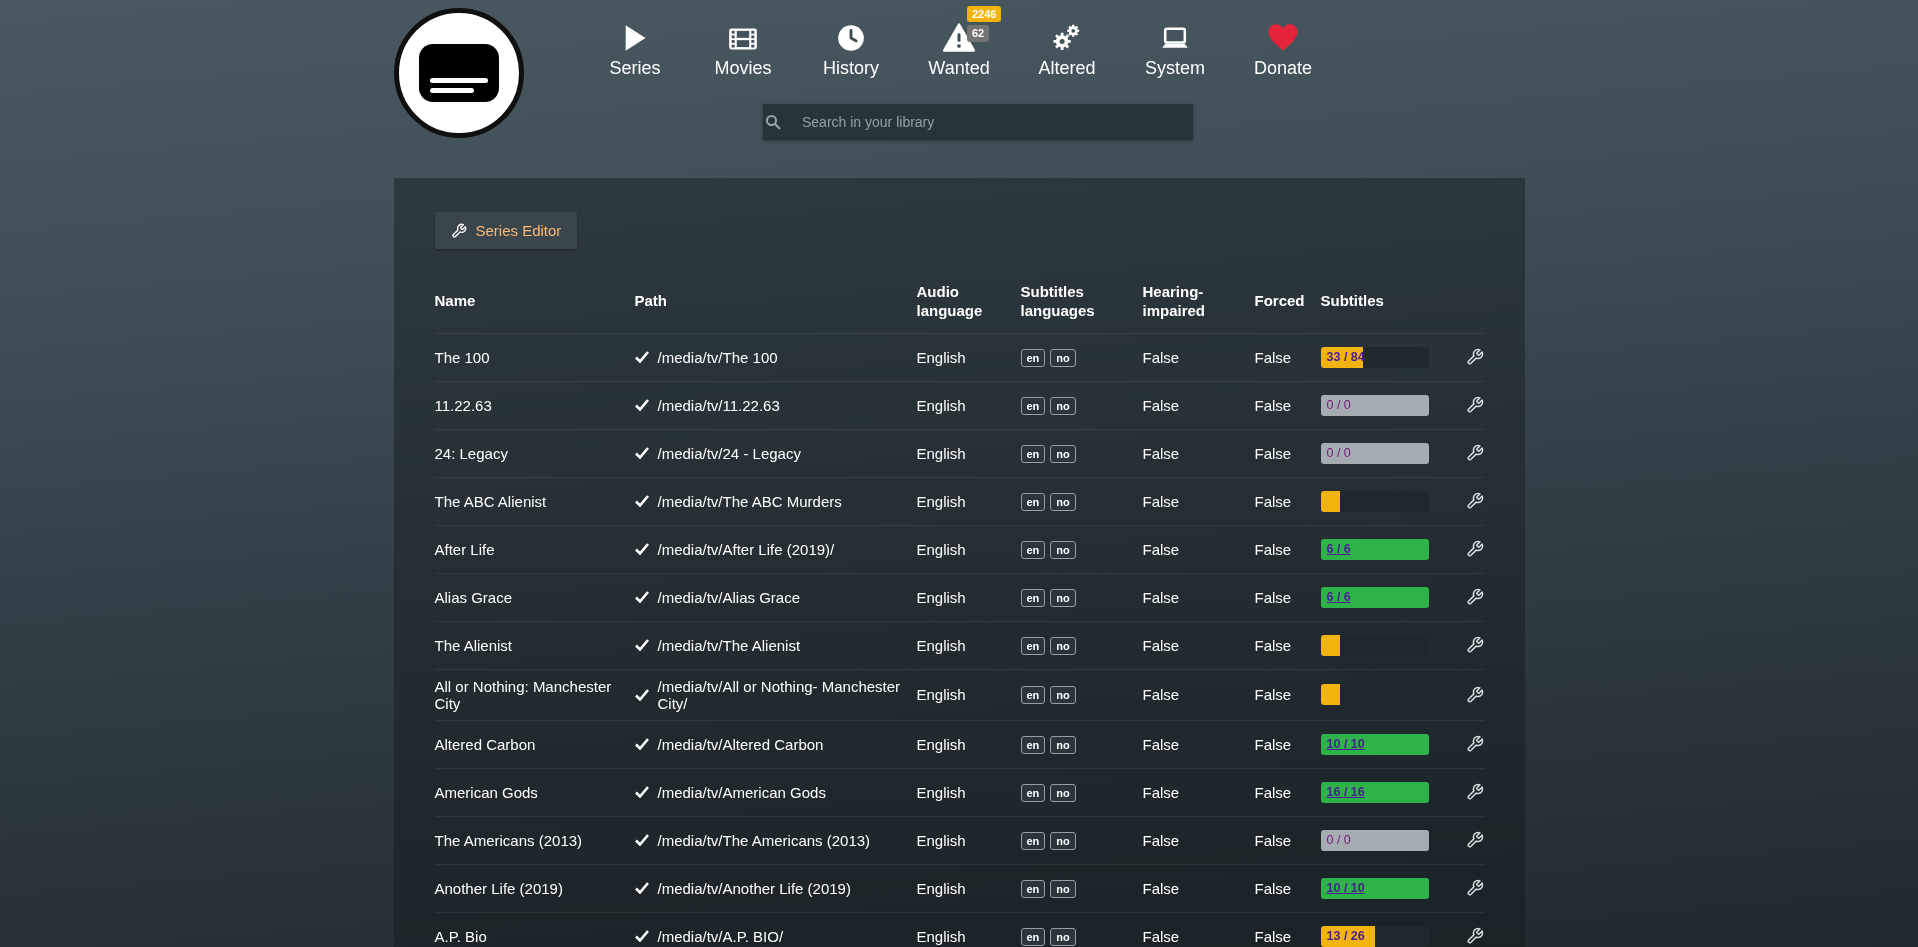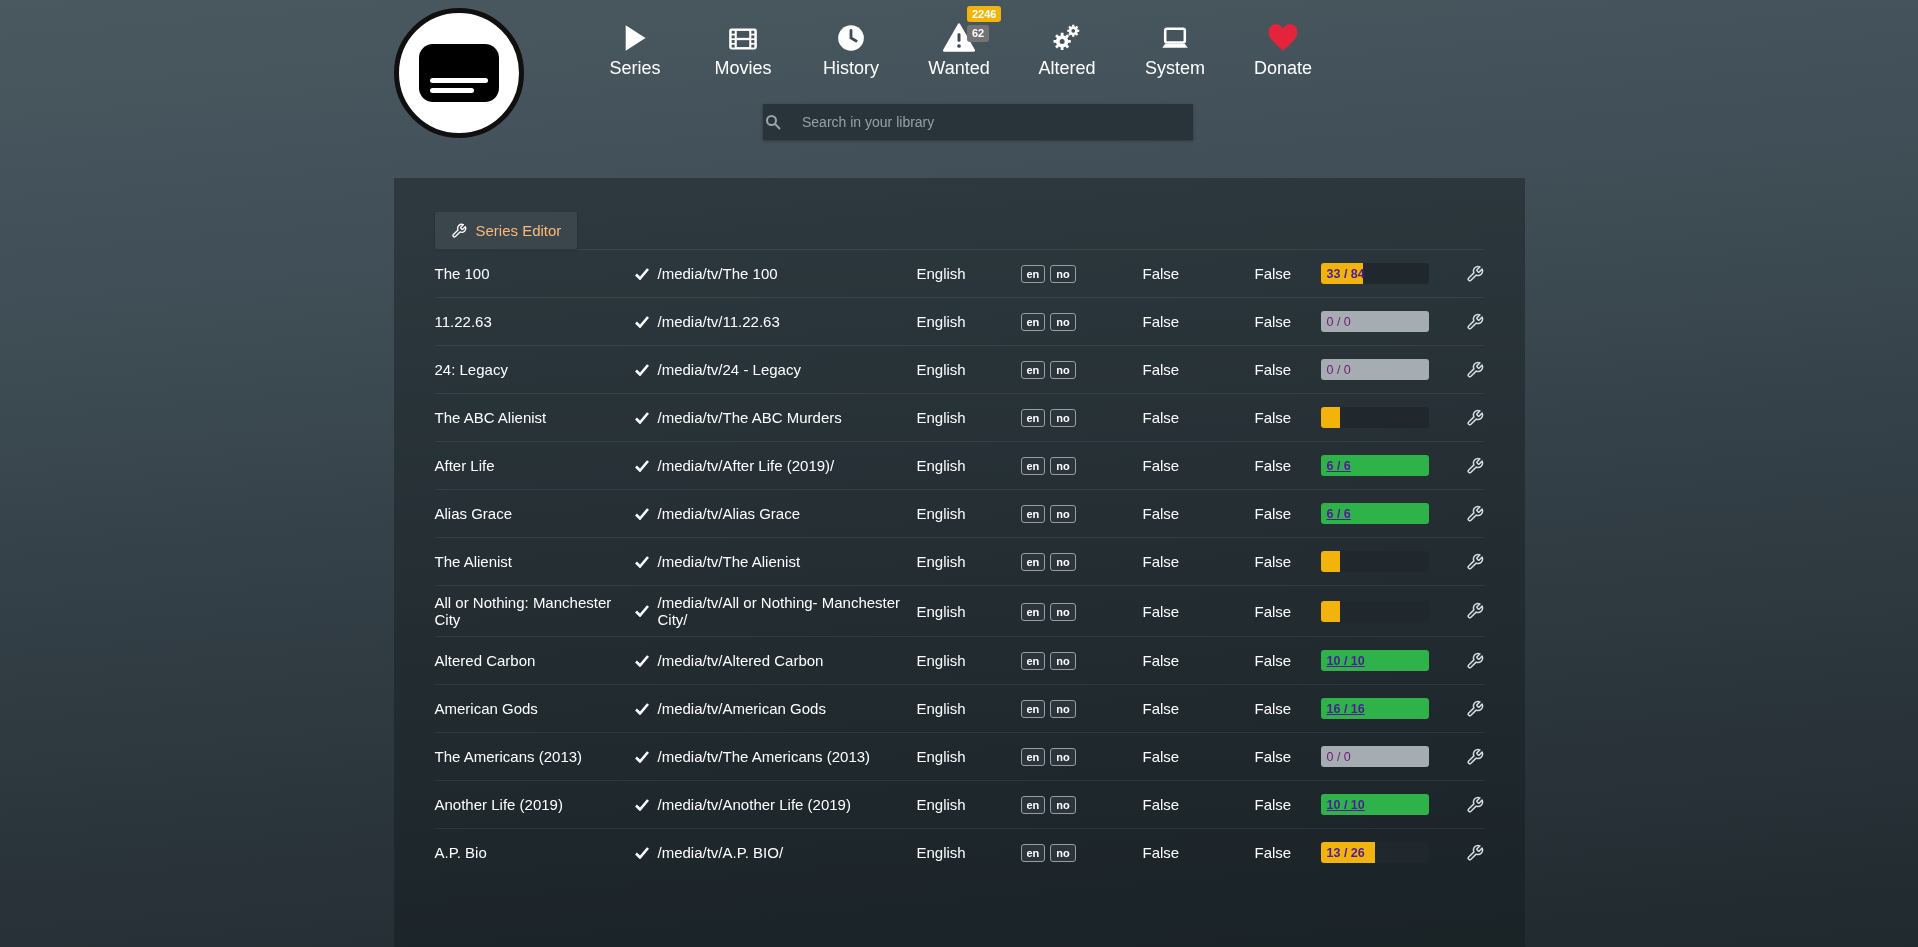--- a/index.html
+++ b/index.html
@@ -190,20 +190,30 @@
   <button class="series-editor-btn">
     <span style="display:flex;">
       <svg width="16" height="16" viewBox="0 0 24 24" fill="none" stroke="#fff" stroke-width="2" stroke-linecap="round" stroke-linejoin="round">
         <path d="M14.7 6.3a1 1 0 0 0 0 1.4l1.6 1.6a1 1 0 0 0 1.4 0l3.77-3.77a6 6 0 0 1-7.94 7.94l-6.91 6.91a2.12 2.12 0 0 1-3-3l6.91-6.91a6 6 0 0 1 7.94-7.94l-3.76 3.76z"></path>
       </svg>
     </span>
     <span>Series Editor</span>
   </button>
 
   <div>
+    <div class="grid-row thead">
+        <div class="hcell">Name</div>
+        <div class="hcell">Path</div>
+        <div class="hcell">Audio language</div>
+        <div class="hcell">Subtitles languages</div>
+        <div class="hcell">Hearing-impaired</div>
+        <div class="hcell">Forced</div>
+        <div class="hcell">Subtitles</div>
+        <div class="hcell"></div>
+      </div>
     <div>
         <div class="grid-row trow">
           <div class="cell name">The 100</div>
           <div class="cell path">
             <span class="check">
               <svg width="14" height="12" viewBox="0 0 14 12">
                 <path d="M1 6.5 L5 10.5 L13 1" stroke="#fff" stroke-width="2.6" fill="none"></path>
               </svg>
             </span>
             <span>/media/tv/The 100</span>

